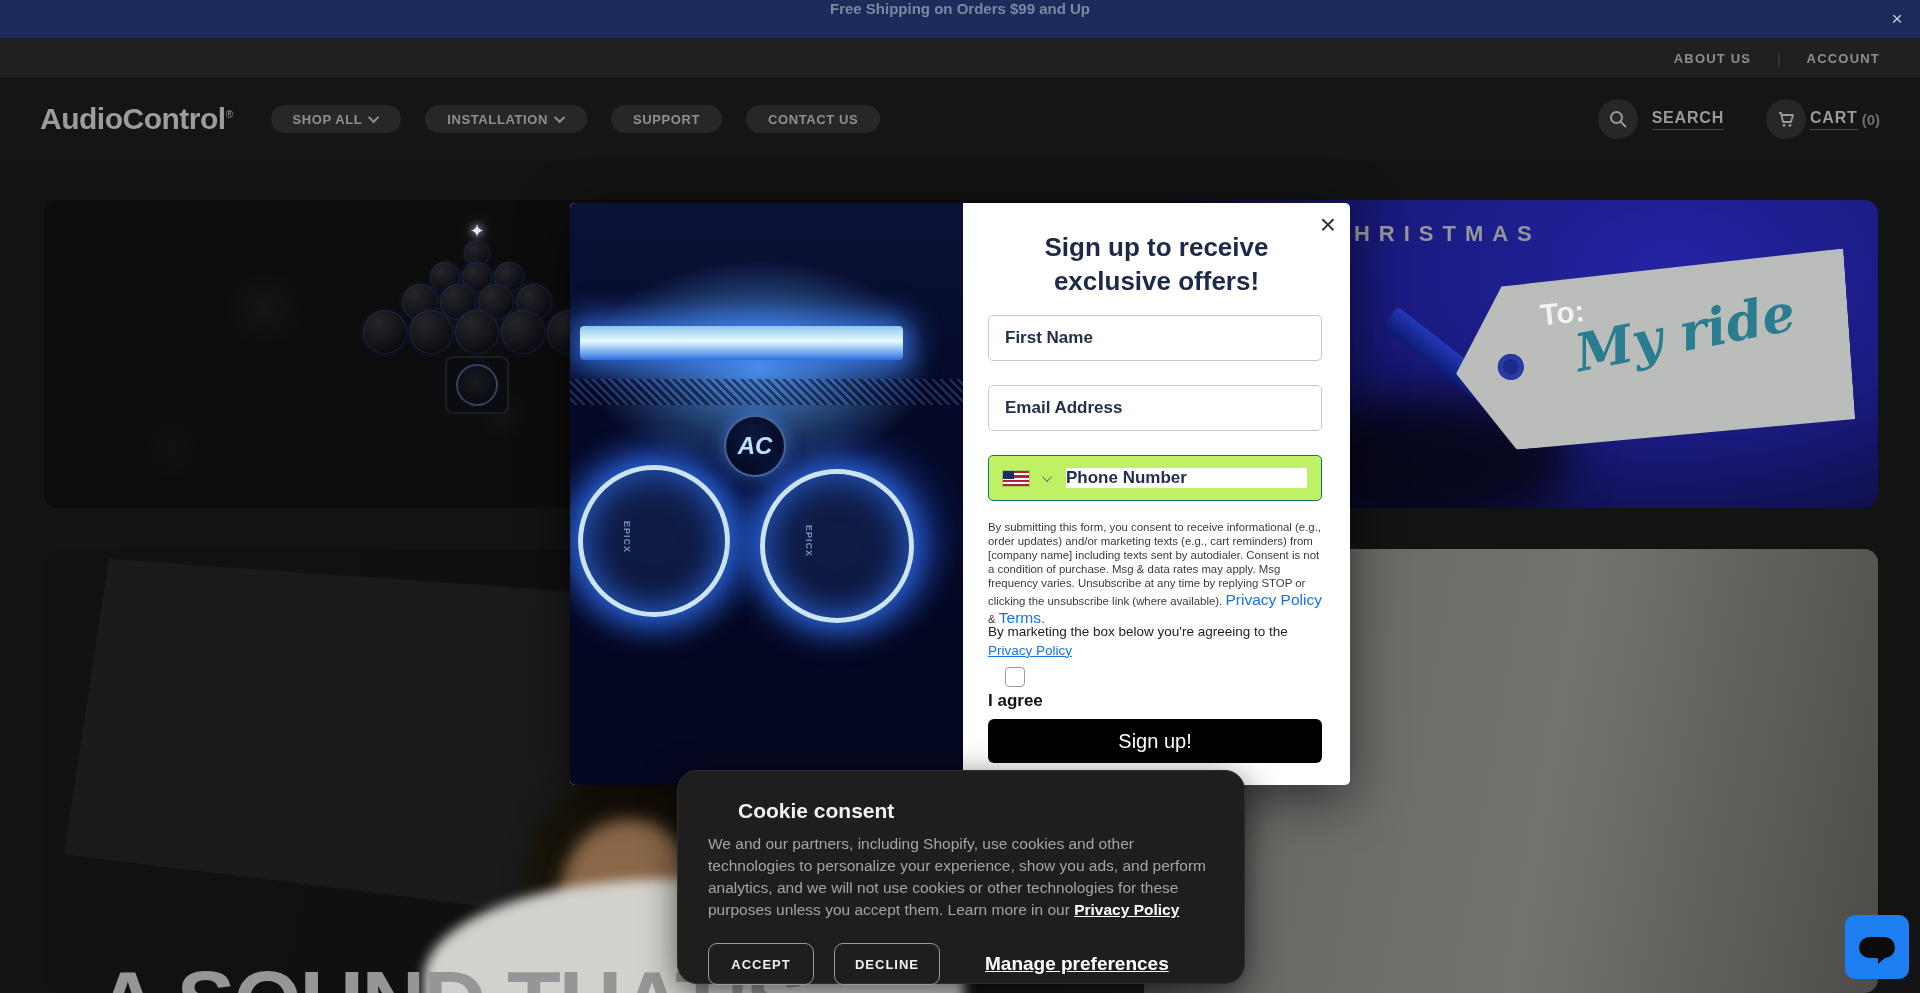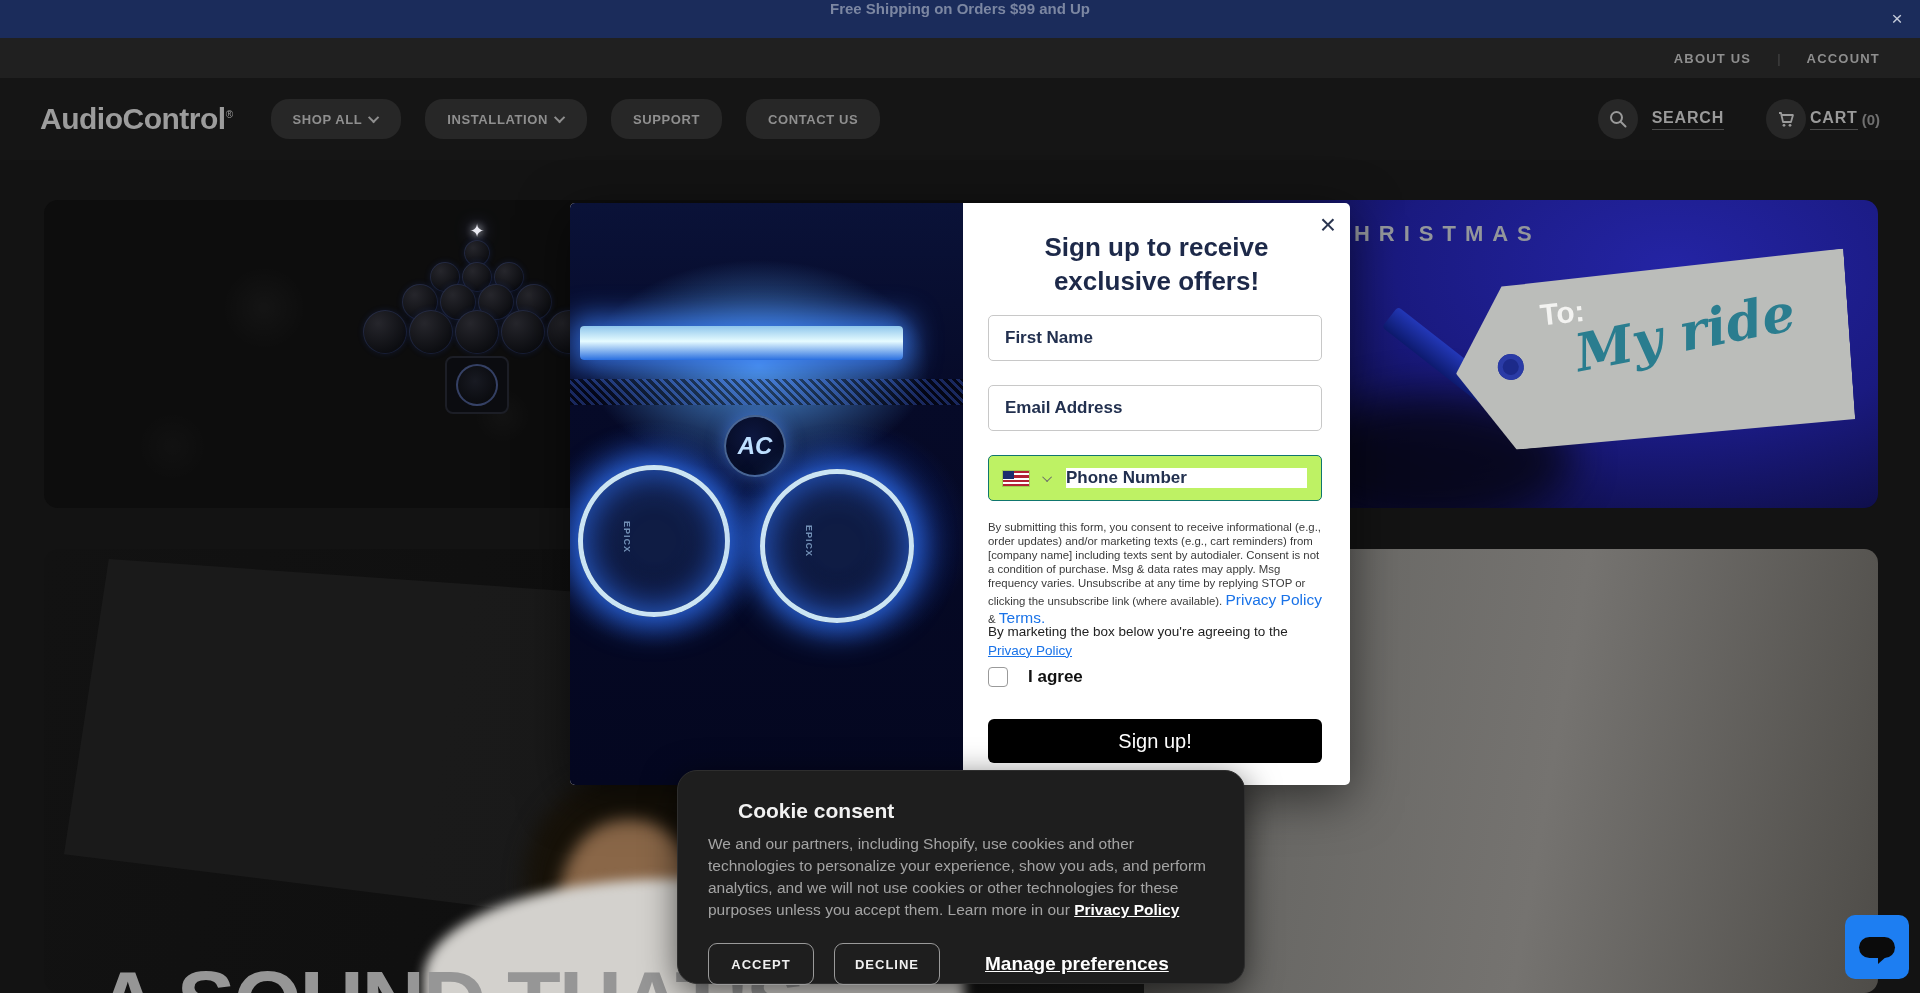--- a/index.html
+++ b/index.html
@@ -19,21 +19,21 @@
           display:flex; align-items:center; justify-content:flex-end; padding-right:40px; }
   .util a { color:#8e8e8e; font-size:13px; font-weight:700; letter-spacing:1.2px; text-decoration:none; }
   .util .divider { color:#4a4a4a; margin:0 26px; font-size:13px; }
 
   
   .header { position:absolute; left:0; top:78px; width:1920px; height:82px; background:#151515;
             display:flex; align-items:center; }
   .logo { margin-left:40px; color:#9c9c9c; font-size:30px; font-weight:800; letter-spacing:-0.5px; white-space:nowrap; }
   .logo sup { font-size:10px; font-weight:400; }
   .nav { display:flex; gap:24px; margin-left:38px; }
-  .pill { height:40px; padding:0 22px; background:#272727; border:none; border-radius:18px;
+  .pill { height:28px; padding:0 22px; background:#272727; border:none; border-radius:18px;
           color:#8f8f8f; font-size:13px; font-weight:700; letter-spacing:0.6px;
           display:flex; align-items:center; gap:9px; cursor:pointer; font-family:inherit; }
   .chev { width:8px; height:8px; border-left:2px solid #8f8f8f; border-bottom:2px solid #8f8f8f;
           transform:rotate(-45deg) translateY(-2px); display:inline-block; }
   .header-right { position:absolute; right:40px; top:0; height:82px; display:flex; align-items:center; gap:14px; }
   .circle-btn { width:40px; height:40px; border-radius:50%; background:#272727; border:none; cursor:pointer;
                 display:flex; align-items:center; justify-content:center; }
   .hdr-label { color:#9a9a9a; font-size:16px; font-weight:700; letter-spacing:0.8px;
                border-bottom:1px solid #4a4a4a; padding-bottom:2px; text-decoration:none; }
   .cart-wrap { margin-left:28px; display:flex; align-items:center; gap:4px; }
@@ -144,21 +144,21 @@
      transform:rotate(-45deg) translateY(-2px); margin:0 14px 0 16px; flex:none; }
   .phone-input { border:none; outline:none; flex:1; font-size:17px; font-weight:700; color:#22304f;
      font-family:inherit; min-width:0; }
   .phone-input::placeholder { color:#22304f; opacity:1; font-weight:700; }
   .fineprint { position:absolute; left:25px; top:318px; width:336px; color:#3a3a3a; font-size:11.4px;
      line-height:1.22; }
   .fineprint .biglink { color:#1a73e8; font-size:15.5px; text-decoration:none; }
   .fineprint .amp { font-size:11.4px; color:#3a3a3a; }
   .para2 { position:absolute; left:25px; top:420px; width:336px; color:#222222; font-size:13.5px; line-height:1.4; }
   .para2 a { color:#1a73e8; text-decoration:underline; }
-  .agree-row { position:absolute; left:25px; top:464px; display:flex; align-items:center; gap:20px; }
+  .agree-row { position:absolute; left:25px; top:464px; display:flex; align-items:center; gap:4px;flex-direction:column; }
   .agree-box { width:20px; height:20px; border:1.5px solid #9a9a9a; border-radius:4px; appearance:none;
      background:#fff; cursor:pointer; }
   .agree-label { color:#111111; font-size:17px; font-weight:700; }
   .signup-btn { position:absolute; left:25px; top:516px; width:334px; height:44px; background:#000000;
      color:#ffffff; font-size:20px; border:none; border-radius:6px; cursor:pointer; font-family:inherit; }
 
   
   .cookie { position:absolute; left:677px; top:770px; width:568px; height:214px; background:#1e1e1e;
      border:1px solid #2e2e2e; border-radius:20px; box-shadow:0 8px 34px rgba(0,0,0,0.6);
      padding:28px 30px; z-index:20; }

